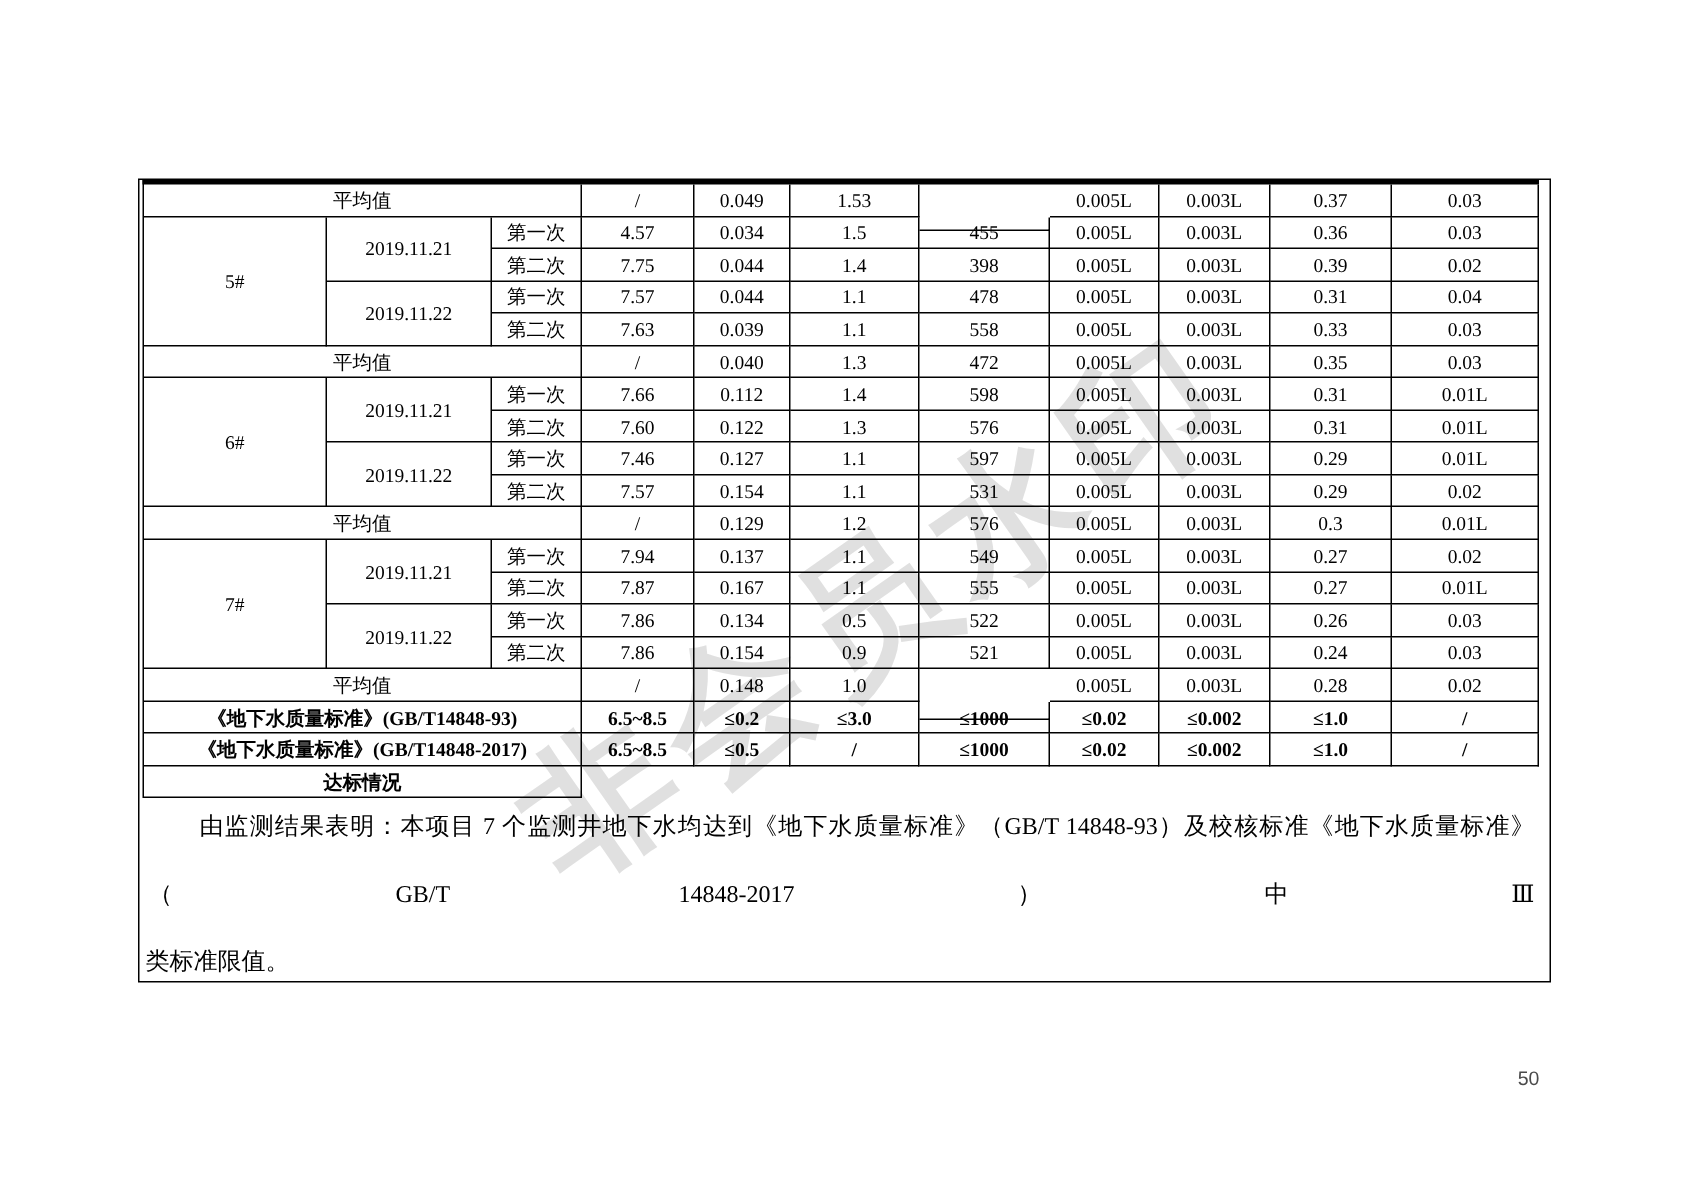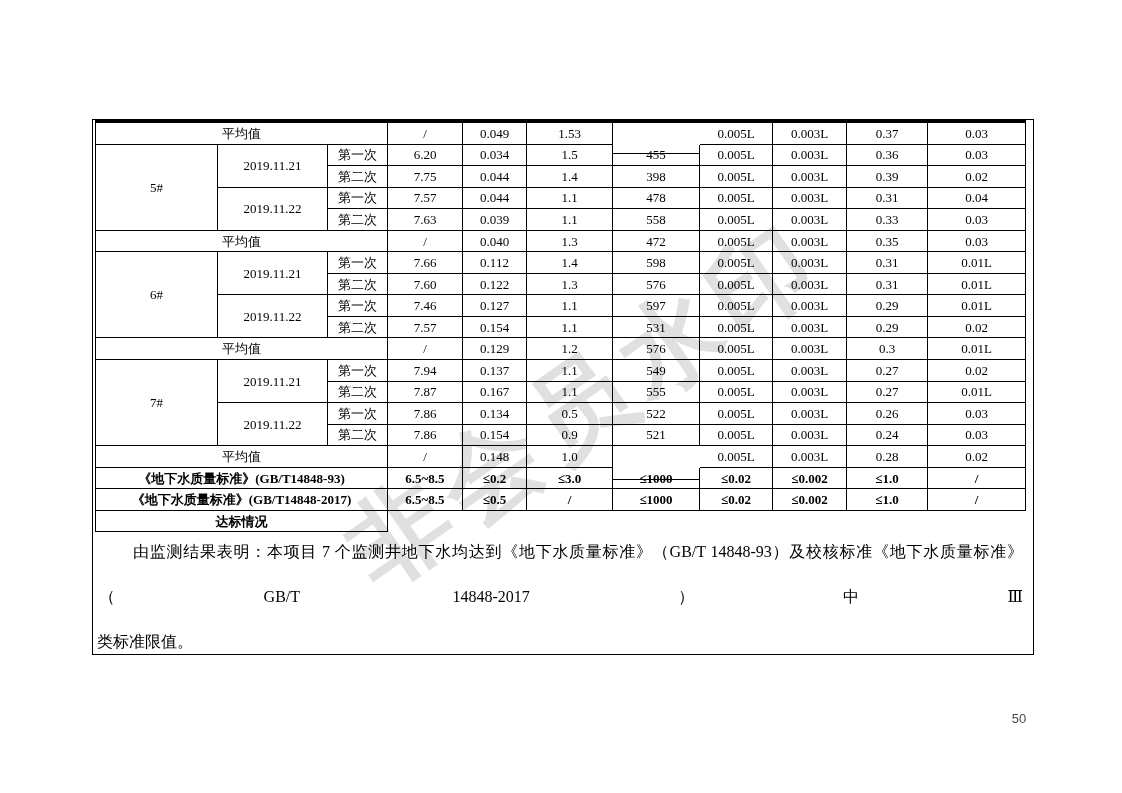--- a/index.html
+++ b/index.html
@@ -63,21 +63,21 @@
       <div class="cell" style="grid-area: 1 / 5 / span 1 / span 1;">0.049</div>
       <div class="cell" style="grid-area: 1 / 6 / span 1 / span 1;">1.53</div>
       <div class="cell" style="grid-area: 1 / 7 / span 1 / span 1; margin-top: 30px;">361</div>
       <div class="cell" style="grid-area: 1 / 8 / span 1 / span 1;">0.005L</div>
       <div class="cell" style="grid-area: 1 / 9 / span 1 / span 1;">0.003L</div>
       <div class="cell" style="grid-area: 1 / 10 / span 1 / span 1;">0.37</div>
       <div class="cell" style="grid-area: 1 / 11 / span 1 / span 1;">0.03</div>
       <div class="cell" style="grid-area: 2 / 1 / span 4 / span 1;">5#</div>
       <div class="cell" style="grid-area: 2 / 2 / span 2 / span 1;">2019.11.21</div>
       <div class="cell" style="grid-area: 2 / 3 / span 1 / span 1;">第一次</div>
-      <div class="cell" style="grid-area: 2 / 4 / span 1 / span 1;">6.20</div>
+      <div class="cell" style="grid-area: 2 / 4 / span 1 / span 1;">4.57</div>
       <div class="cell" style="grid-area: 2 / 5 / span 1 / span 1;">0.034</div>
       <div class="cell" style="grid-area: 2 / 6 / span 1 / span 1;">1.5</div>
       <div class="cell" style="grid-area: 2 / 7 / span 1 / span 1;">455</div>
       <div class="cell" style="grid-area: 2 / 8 / span 1 / span 1;">0.005L</div>
       <div class="cell" style="grid-area: 2 / 9 / span 1 / span 1;">0.003L</div>
       <div class="cell" style="grid-area: 2 / 10 / span 1 / span 1;">0.36</div>
       <div class="cell" style="grid-area: 2 / 11 / span 1 / span 1;">0.03</div>
       <div class="cell" style="grid-area: 3 / 3 / span 1 / span 1;">第二次</div>
       <div class="cell" style="grid-area: 3 / 4 / span 1 / span 1;">7.75</div>
       <div class="cell" style="grid-area: 3 / 5 / span 1 / span 1;">0.044</div>

